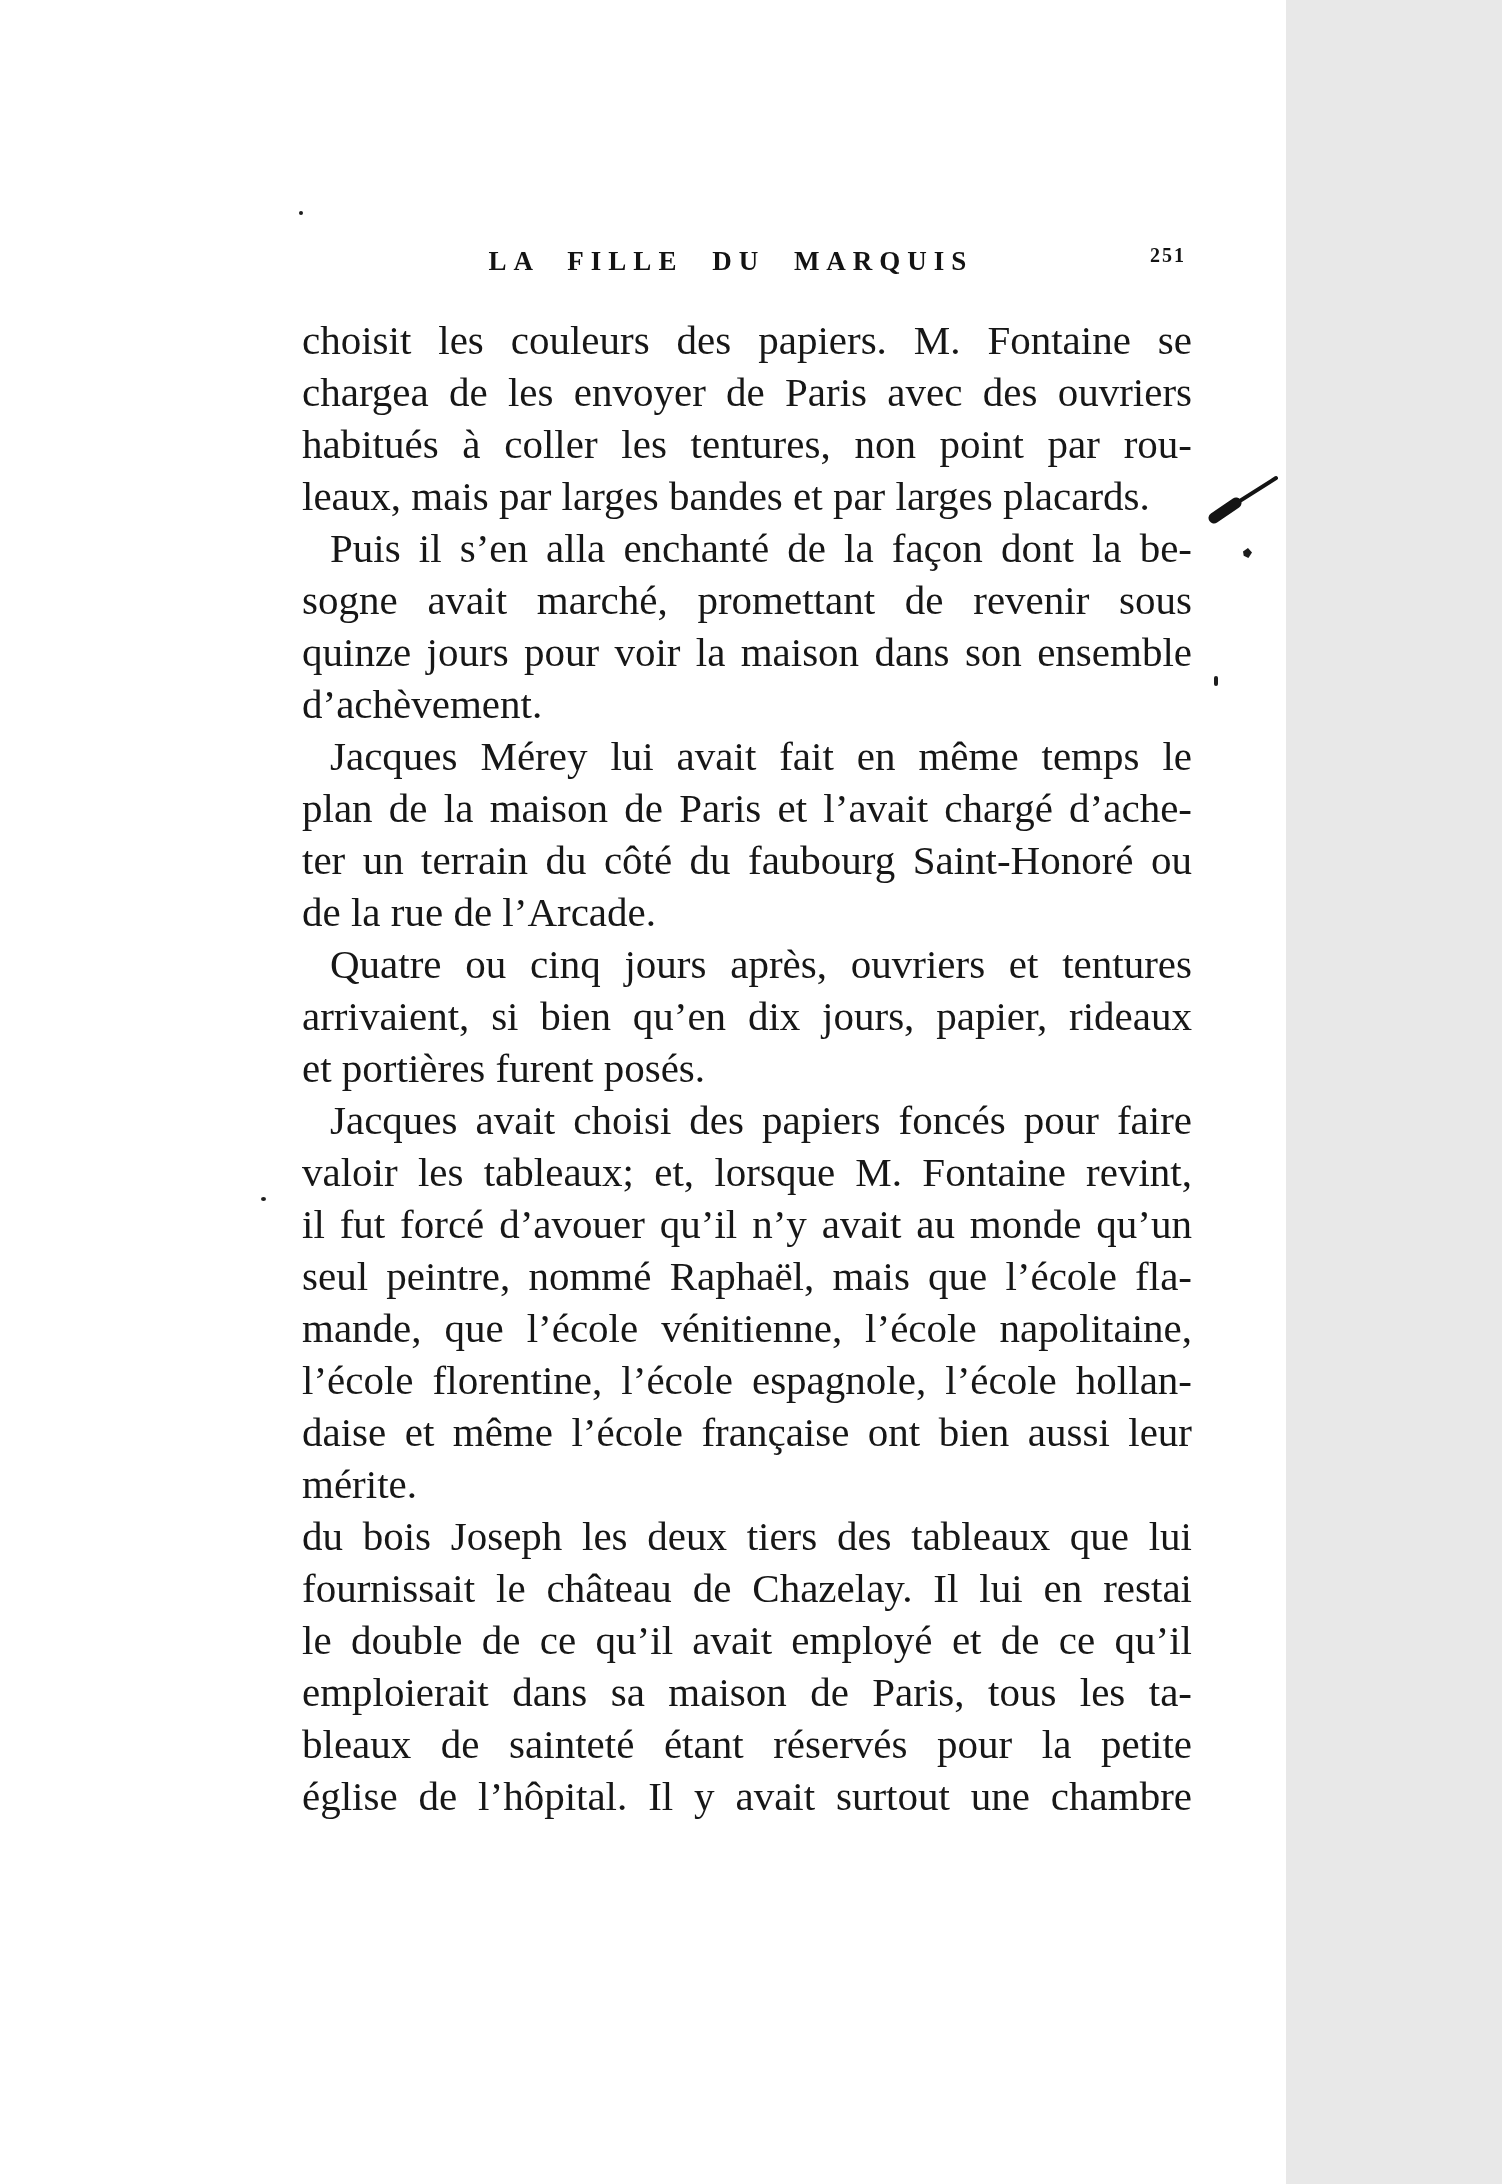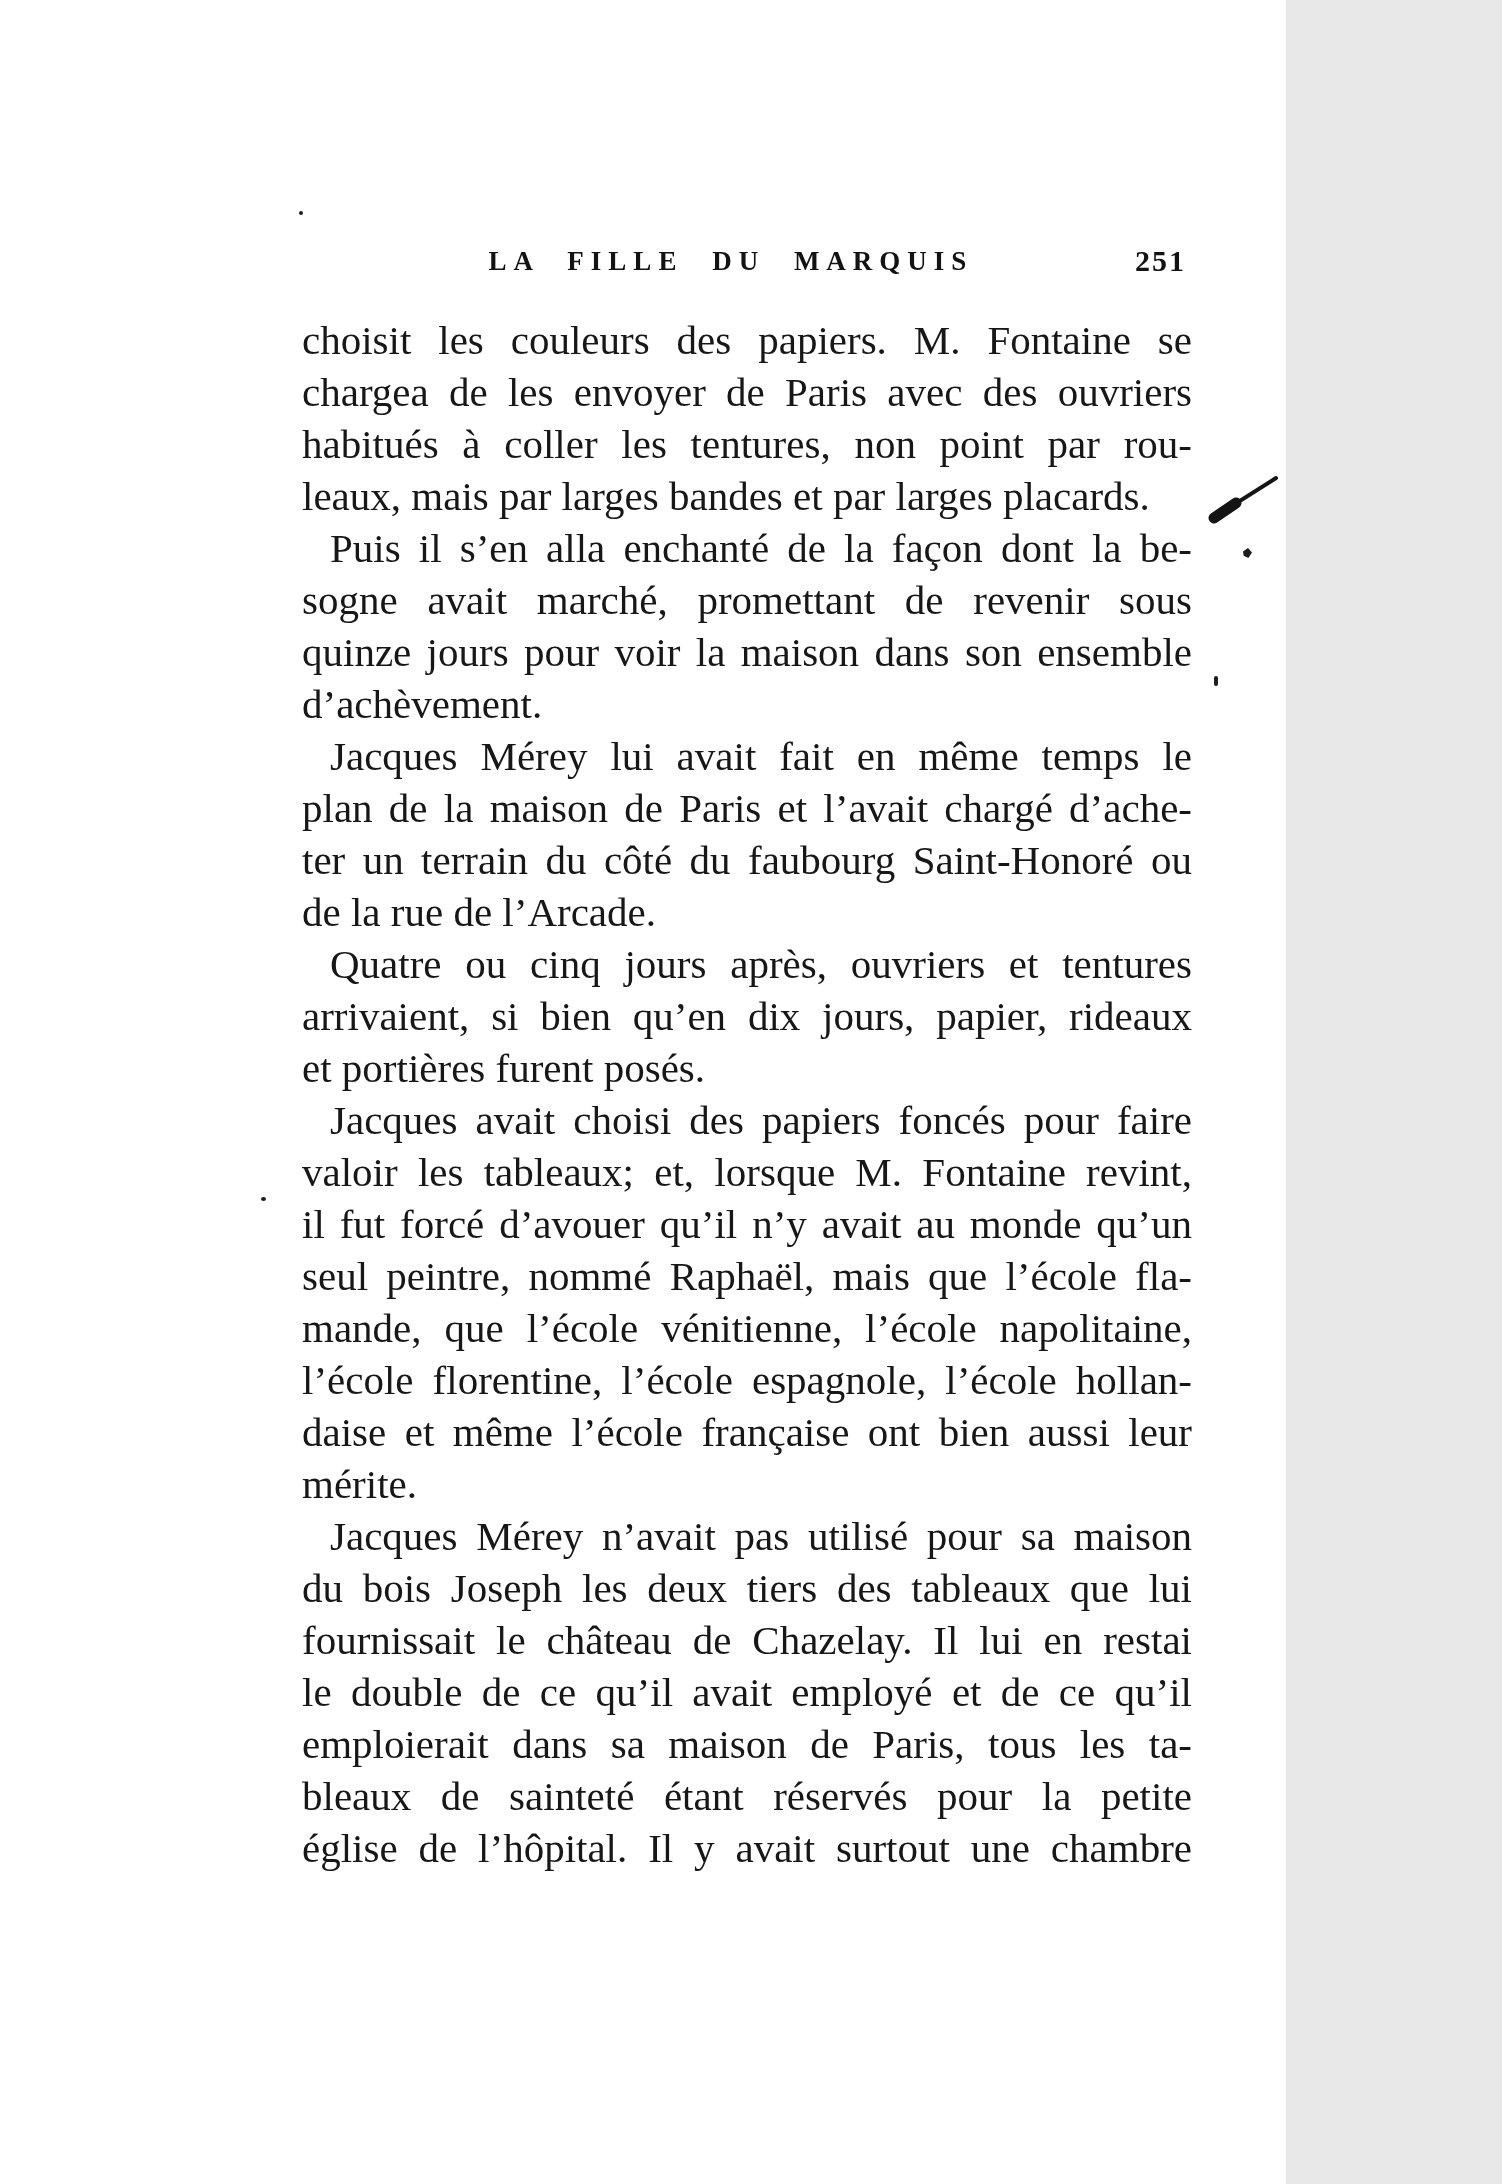--- a/index.html
+++ b/index.html
@@ -29,21 +29,21 @@
     font-weight: bold;
     letter-spacing: 7px;
     word-spacing: 15px;
     white-space: nowrap;
     color: #131313;
   }
   .page-number {
     position: absolute;
     right: 6px;
     top: -2px;
-    font-size: 30px;
+    font-size: 20px;
     font-weight: bold;
     letter-spacing: 2px;
     color: #131313;
   }
   .textblock {
     position: absolute;
     left: 302px;
     top: 314px;
     width: 890px;
     font-size: 41px;
@@ -100,21 +100,20 @@
         <div class="line indent">Jacques avait choisi des papiers foncés pour faire</div>
         <div class="line">valoir les tableaux; et, lorsque M. Fontaine revint,</div>
         <div class="line">il fut forcé d’avouer qu’il n’y avait au monde qu’un</div>
         <div class="line">seul peintre, nommé Raphaël, mais que l’école fla-</div>
         <div class="line">mande, que l’école vénitienne, l’école napolitaine,</div>
         <div class="line">l’école florentine, l’école espagnole, l’école hollan-</div>
         <div class="line">daise et même l’école française ont bien aussi leur</div>
         <div class="line end">mérite.</div>
       </div>
       <div class="para">
-        <div class="line indent">Jacques Mérey n’avait pas utilisé pour sa maison</div>
         <div class="line">du bois Joseph les deux tiers des tableaux que lui</div>
         <div class="line">fournissait le château de Chazelay. Il lui en restai</div>
         <div class="line">le double de ce qu’il avait employé et de ce qu’il</div>
         <div class="line">emploierait dans sa maison de Paris, tous les ta-</div>
         <div class="line">bleaux de sainteté étant réservés pour la petite</div>
         <div class="line">église de l’hôpital. Il y avait surtout une chambre</div>
       </div>
     </div>
 
   <svg class="mark" style="left:1206px; top:466px" width="84" height="64" viewBox="0 0 84 64">

